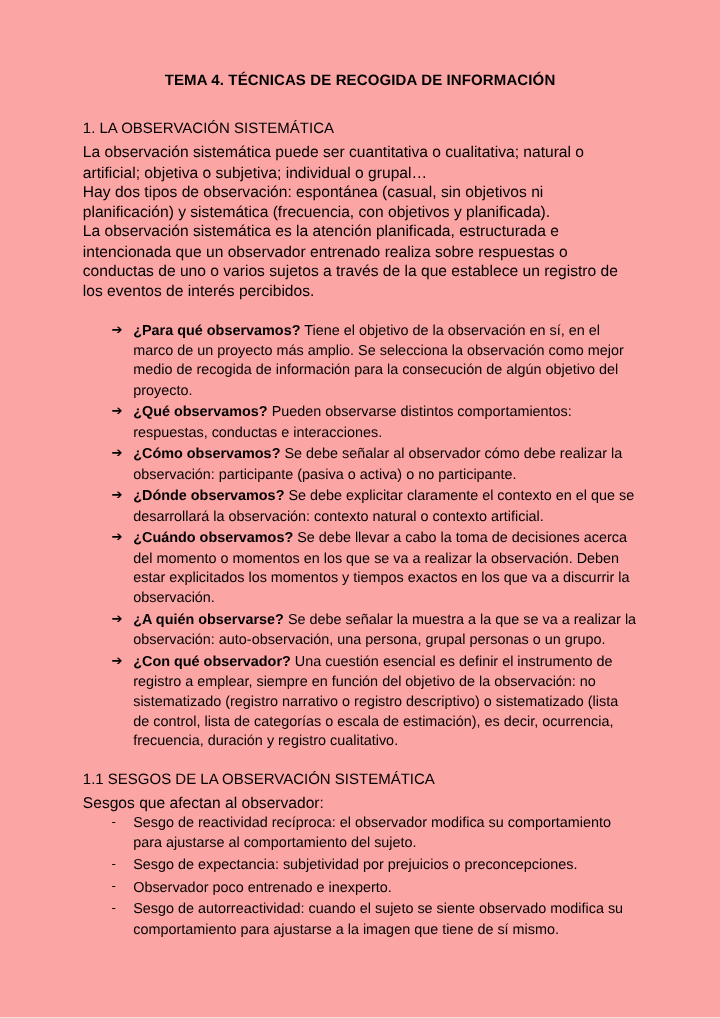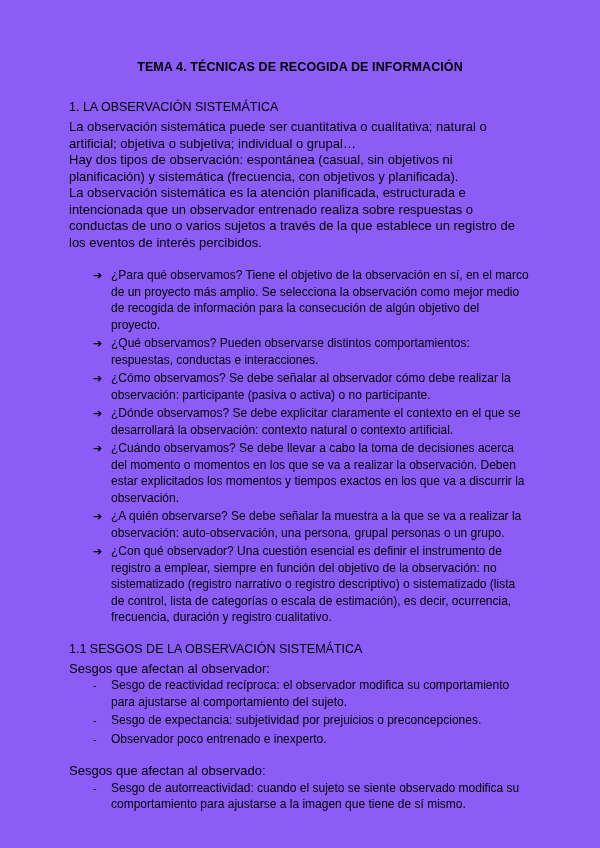--- a/index.html
+++ b/index.html
@@ -5,21 +5,21 @@
   * { margin: 0; padding: 0; box-sizing: border-box; }
   html, body { background: #ffffff; }
   body {
     font-family: "Liberation Sans", sans-serif;
     color: #000000;
     -webkit-font-smoothing: antialiased;
   }
   .page {
     width: 600px;
     height: 848px;
-    background: #8b5cf6;
+    background: #fca5a5;
     padding: 60px 69px 40px 69px;
     overflow: hidden;
   }
   .doc-title {
     font-size: 12.5px;
     font-weight: bold;
     text-align: center;
     margin-bottom: 26px;
     letter-spacing: 0.1px;
   }
@@ -45,21 +45,21 @@
     flex: 0 0 18px;
     width: 18px;
     font-size: 11px;
     line-height: 16.5px;
   }
   .item .txt {
     flex: 1;
     font-size: 12px;
     line-height: 16.5px;
   }
-  .b { font-weight: normal; }
+  .b { font-weight: bold; }
   .gap-top { margin-top: 16px; }
 </style>
 </head>
 <body>
 
 <div class="page">
 
   <h1 class="doc-title">TEMA 4. TÉCNICAS DE RECOGIDA DE INFORMACIÓN</h1>
 
   <h2 class="sec-heading first">1. LA OBSERVACIÓN SISTEMÁTICA</h2>
@@ -126,21 +126,20 @@
     <div class="item">
       <span class="bullet">-</span>
       <p class="txt">Sesgo de expectancia: subjetividad por prejuicios o preconcepciones.</p>
     </div>
     <div class="item">
       <span class="bullet">-</span>
       <p class="txt">Observador poco entrenado e inexperto.</p>
     </div>
   </div>
 
-  <p class="body gap-top">Sesgos que afectan al observado:</p>
 
   <div>
     <div class="item">
       <span class="bullet">-</span>
       <p class="txt">Sesgo de autorreactividad: cuando el sujeto se siente observado modifica su comportamiento para ajustarse a la imagen que tiene de sí mismo.</p>
     </div>
   </div>
 
 </div>
 

